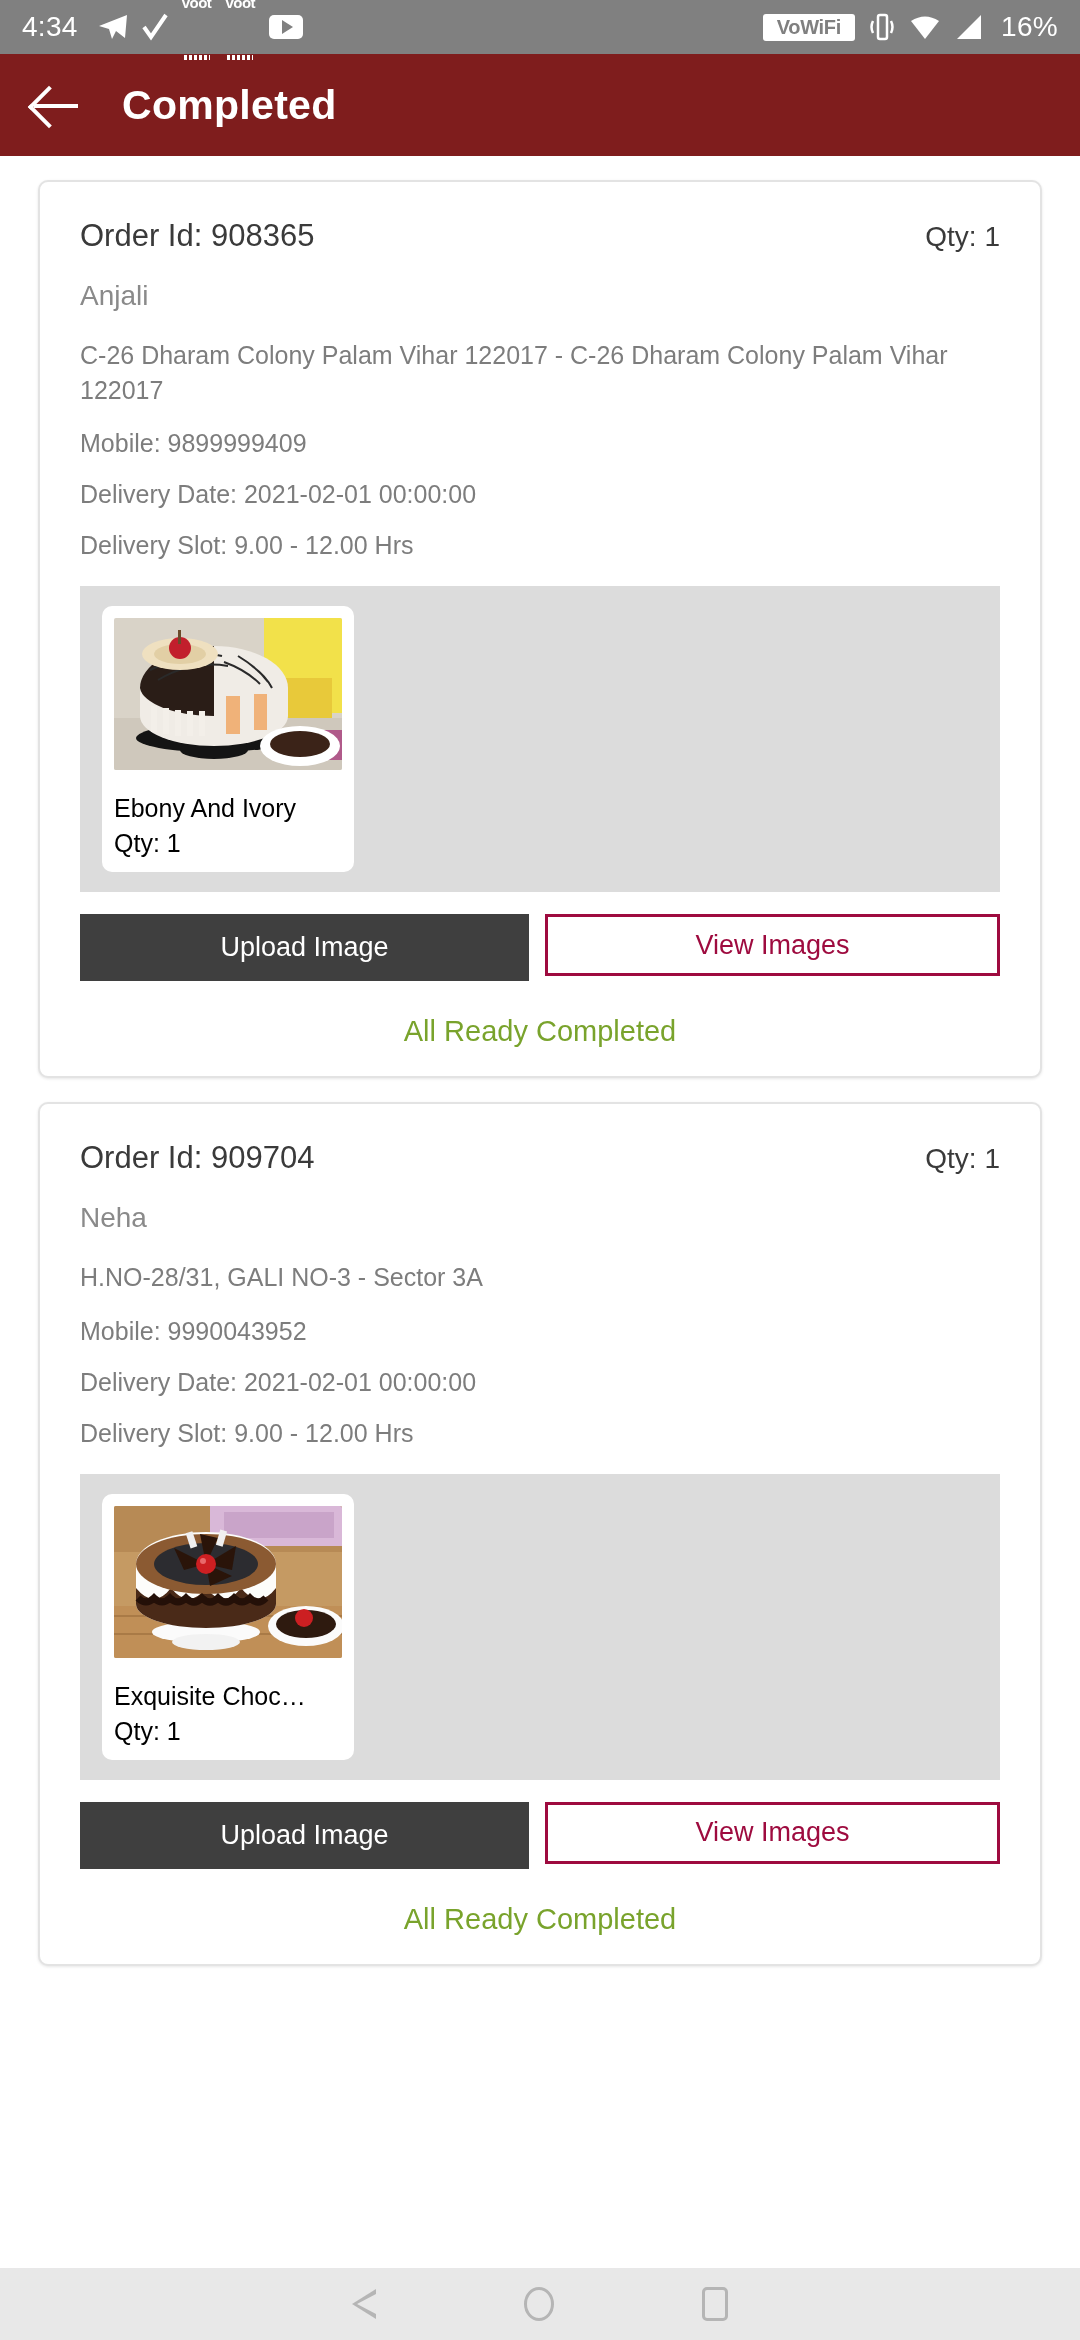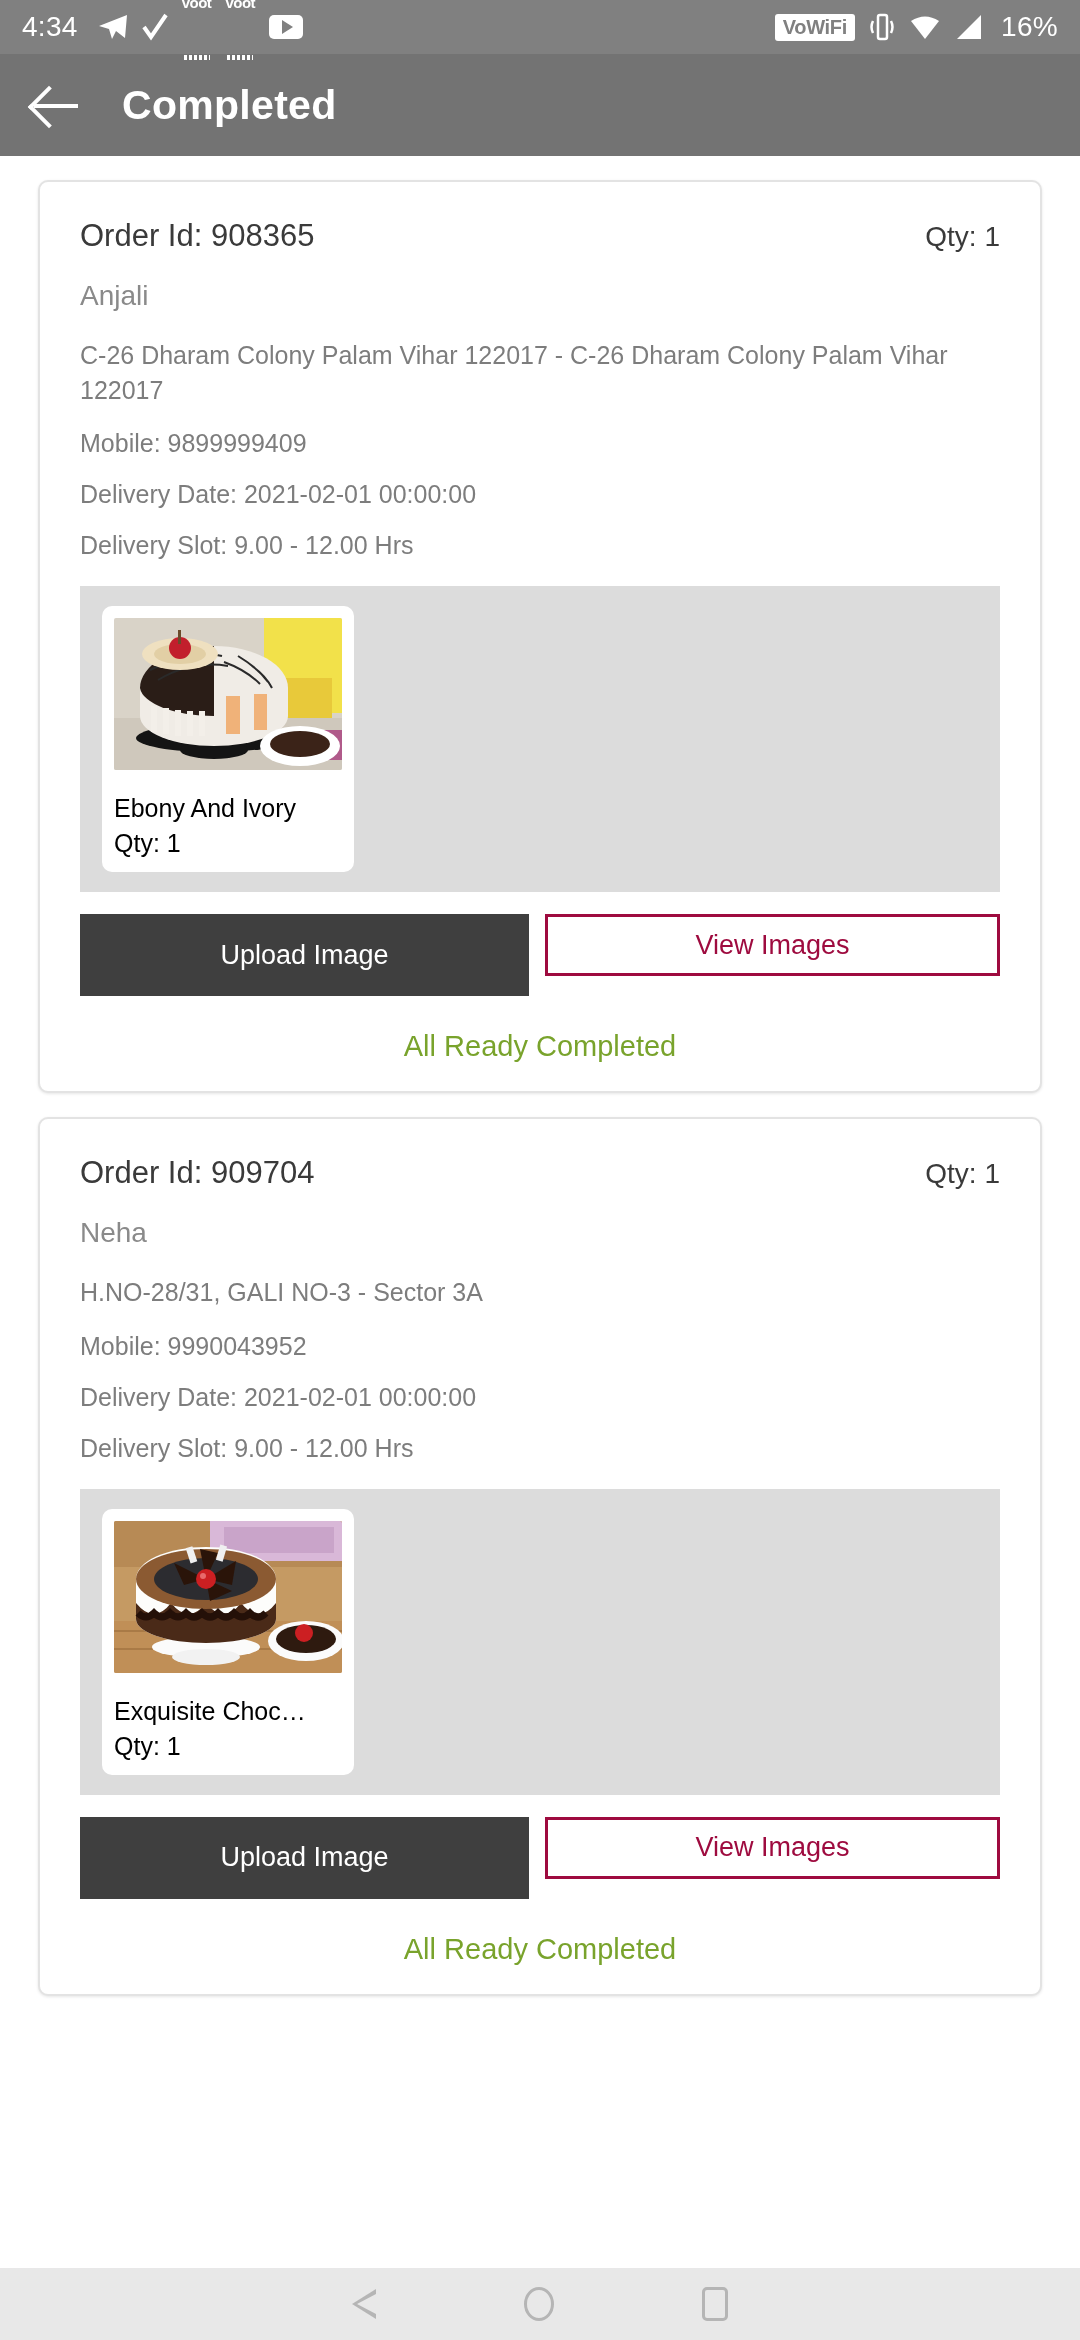--- a/index.html
+++ b/index.html
@@ -28,26 +28,26 @@
   }
   .voot i{ font-style:normal; }
   .voot u{ display:block; width:26px; height:5px; background:#fff; margin-top:2px;
            -webkit-mask-image:repeating-linear-gradient(90deg,#000 0 3px,transparent 3px 5px);
            mask-image:repeating-linear-gradient(90deg,#000 0 3px,transparent 3px 5px); }
   .yt{ width:34px; height:24px; background:#ffffff; border-radius:5px;
        display:flex; align-items:center; justify-content:center; }
   .yt b{ display:block; width:0;height:0;border-left:11px solid #808080;
          border-top:7px solid transparent;border-bottom:7px solid transparent; margin-left:3px;}
   .vowifi{ background:#ffffff; color:#808080; font-size:20px; font-weight:bold;
-           padding:2px 8px; border-radius:3px; letter-spacing:-0.3px; }
+           padding:2px 14px; border-radius:3px; letter-spacing:-0.3px; }
   .battery{ font-size:28px; margin-left:4px; }
 
   
   .appbar{
-    height:102px; background:#737373;
+    height:102px; background:#7f1d1d;
     display:flex; align-items:center; padding:0 30px; gap:40px;
   }
   .back-arrow{ width:52px; height:52px; position:relative; cursor:pointer; }
   .back-arrow::before{
     content:""; position:absolute; left:4px; top:25px; width:44px; height:4px; background:#fff;
   }
   .back-arrow::after{
     content:""; position:absolute; left:4px; top:13px; width:26px; height:26px;
     border-left:4px solid #fff; border-bottom:4px solid #fff; transform:rotate(45deg);
   }
@@ -80,21 +80,21 @@
     background:#ffffff; border-radius:10px; padding:12px 12px 14px 12px; width:252px;
   }
   .thumb{ width:228px; height:152px; border-radius:2px; overflow:hidden; position:relative; }
   .thumb svg{ display:block; width:100%; height:100%; }
   .item-name{ font-size:25px; color:#000; margin-top:24px; white-space:nowrap; overflow:hidden; }
   .item-qty{ font-size:25px; color:#000; margin-top:6px; }
 
   .btn-row{ display:flex; gap:16px; margin-top:22px; }
   .btn-upload{
     flex:1; background:#3f3f3f; color:#ffffff; font-size:27px;
-    display:flex; align-items:center; justify-content:center; height:82px; cursor:pointer;
+    display:flex; align-items:center; justify-content:center; height:67px; cursor:pointer;
   }
   .btn-view{
     flex:1; background:#ffffff; color:#9e0b3f; font-size:27px; border:3px solid #9e0b3f;
     display:flex; align-items:center; justify-content:center; height:62px; cursor:pointer;
   }
   .status-line{
     text-align:center; color:#79a32c; font-size:29px; margin-top:34px; padding-bottom:4px;
   }
 
   

